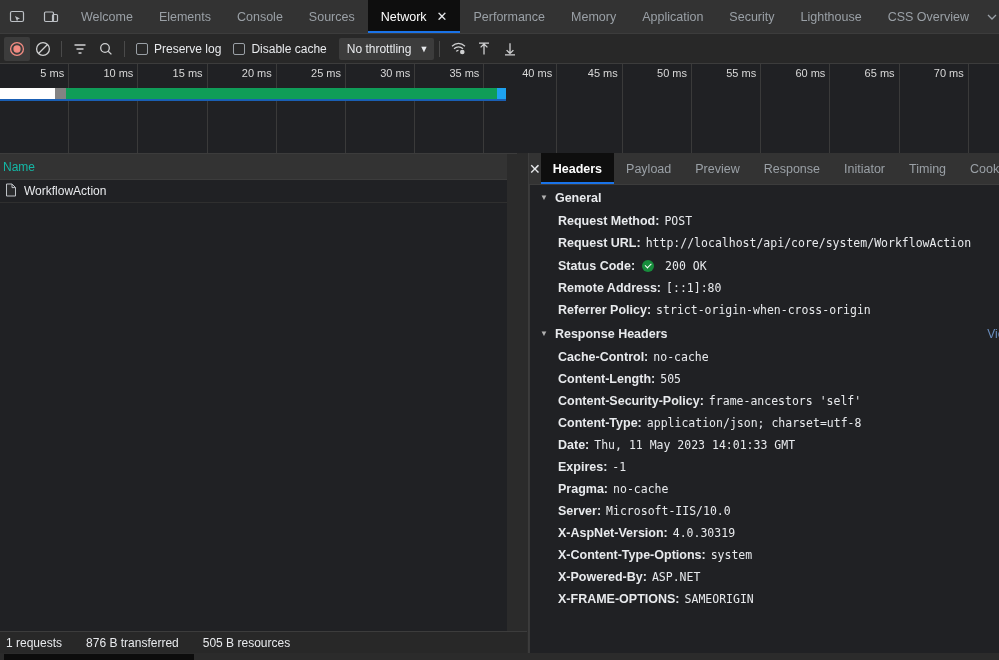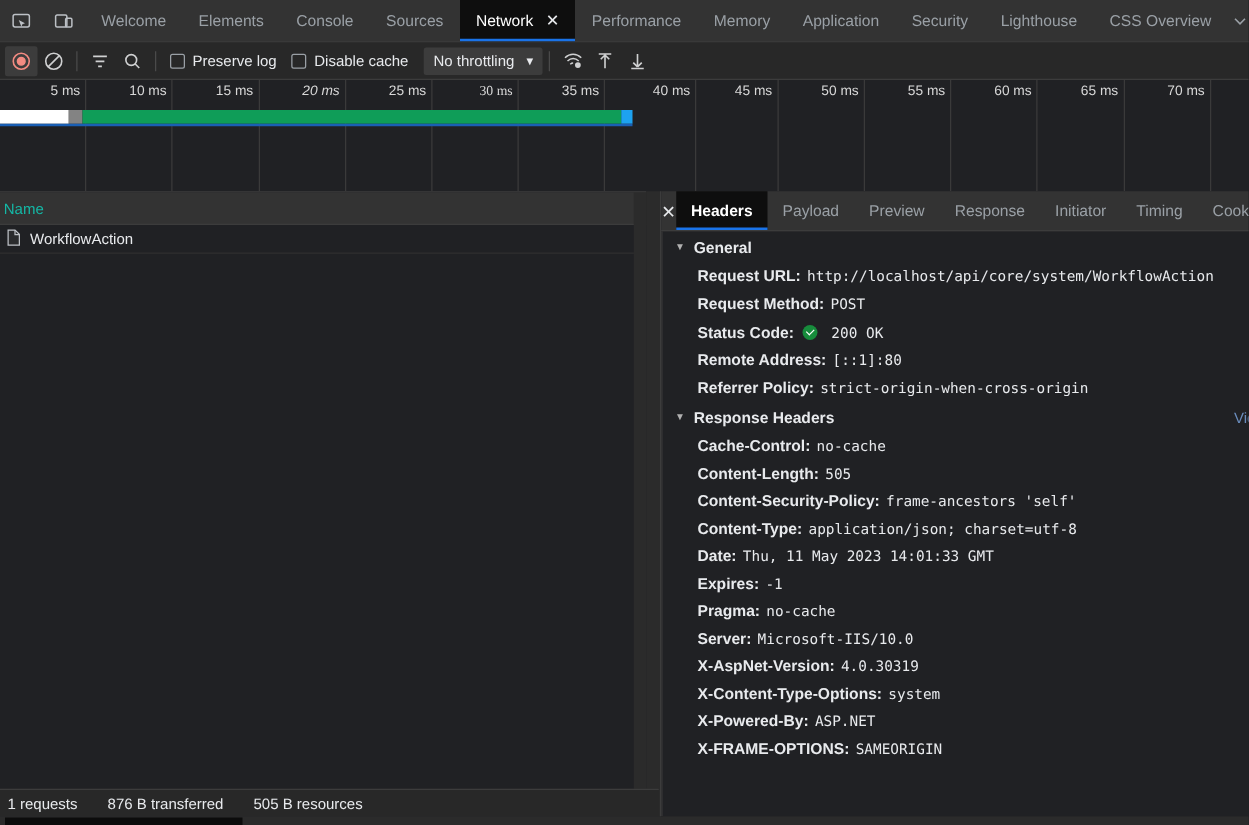--- a/index.html
+++ b/index.html
@@ -321,27 +321,27 @@
     <div class="ruler" id="ruler">
         <div class="tickcell" style="left: 0px; width: 69.2px;">
           <span>5 ms</span>
         </div>
         <div class="tickcell" style="left: 69.2px; width: 69.2px;">
           <span>10 ms</span>
         </div>
         <div class="tickcell" style="left: 138.4px; width: 69.2px;">
           <span>15 ms</span>
         </div>
-        <div class="tickcell" style="left: 207.6px; width: 69.2px; font-style: italic;">
+        <div class="tickcell" style="left: 207.6px; width: 69.2px;">
           <span>20 ms</span>
         </div>
         <div class="tickcell" style="left: 276.8px; width: 69.2px;">
           <span>25 ms</span>
         </div>
-        <div class="tickcell" style="left: 346px; width: 69.2px; font-family: Liberation Serif, serif;">
+        <div class="tickcell" style="left: 346px; width: 69.2px;">
           <span>30 ms</span>
         </div>
         <div class="tickcell" style="left: 415.2px; width: 69.2px;">
           <span>35 ms</span>
         </div>
         <div class="tickcell" style="left: 488px; width: 69.2px;">
           <span>40 ms</span>
         </div>
         <div class="tickcell" style="left: 553.6px; width: 69.2px;">
           <span>45 ms</span>
@@ -422,26 +422,26 @@
       <div class="dtab">
           <span>Cookies</span>
         </div>
     </div>
     <div class="dbody" id="dbody">
         <div class="sec-head">
           <span class="tri">▼</span>
           <span>General</span>
         </div>
         <div class="hrow">
+          <span class="hkey">Request Method:</span>
+          <span class="hval">POST</span>
+        </div>
+        <div class="hrow">
           <span class="hkey">Request URL:</span>
           <span class="hval">http://localhost/api/core/system/WorkflowAction</span>
-        </div>
-        <div class="hrow">
-          <span class="hkey">Request Method:</span>
-          <span class="hval">POST</span>
         </div>
         <div class="hrow">
           <span class="hkey">Status Code:</span>
           <span class="okdot"></span>
           <span class="hval">200 OK</span>
         </div>
         <div class="hrow">
           <span class="hkey">Remote Address:</span>
           <span class="hval">[::1]:80</span>
         </div>

